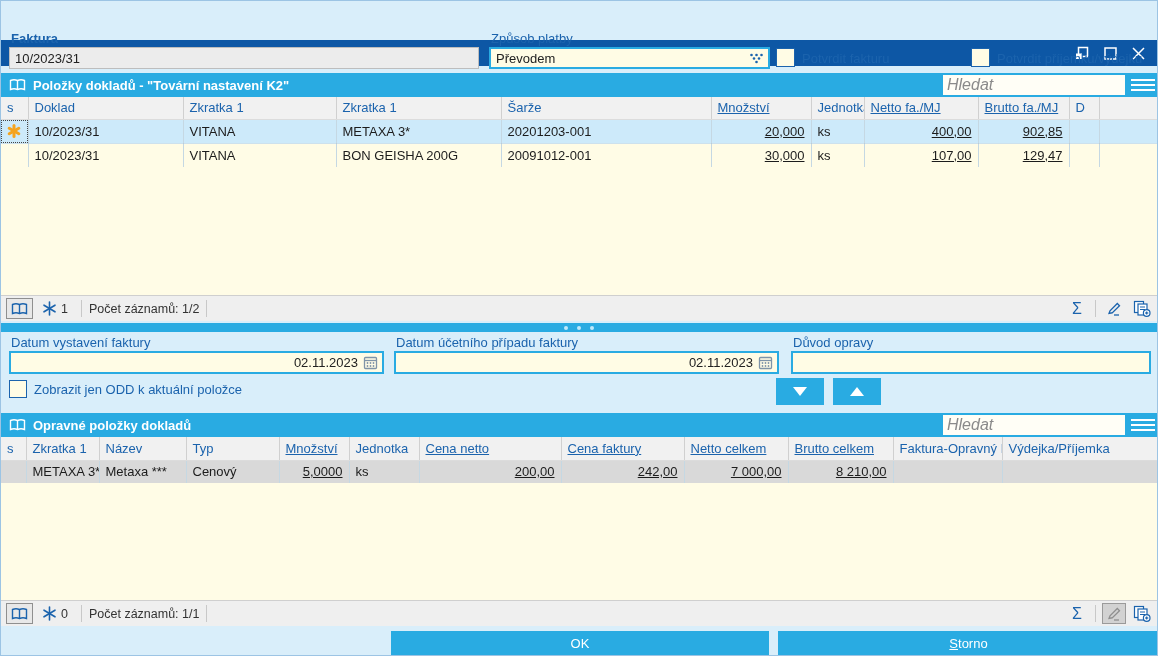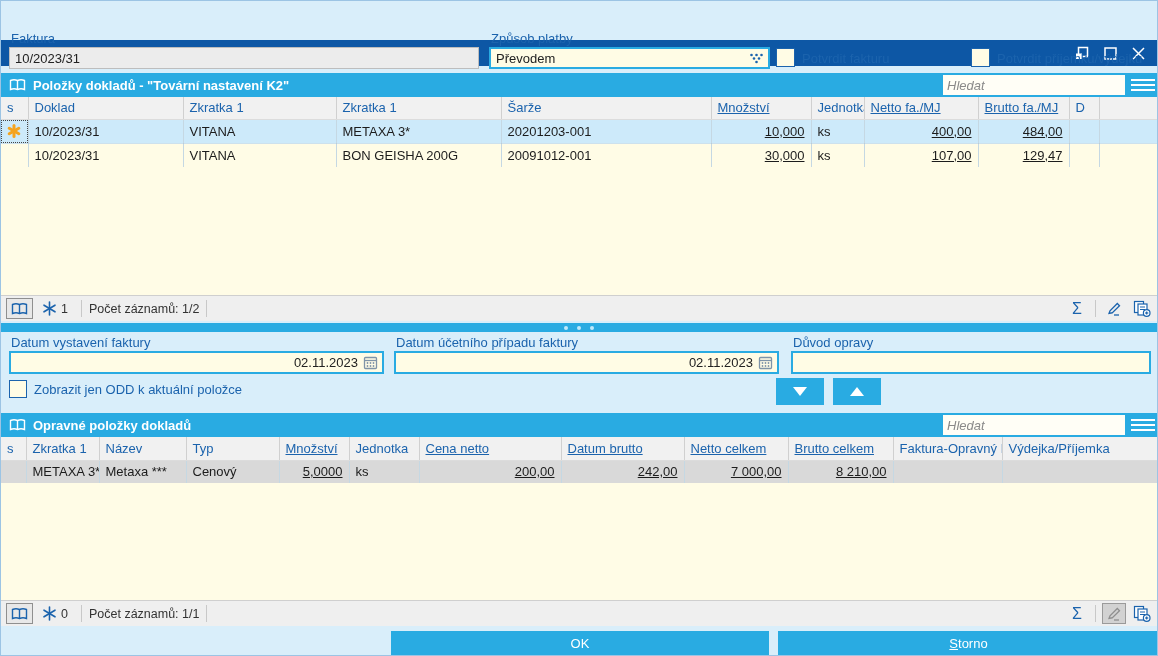--- a/index.html
+++ b/index.html
@@ -25,21 +25,21 @@
   .fld .icon-right{flex:0 0 auto;margin-right:4px;display:flex;align-items:center;}
   .fld input.ralign{text-align:right;}
   
   .cb-box{position:absolute;width:19px;height:19px;background:var(--field_yellow);border:1px solid var(--label_blue);cursor:pointer;}
   
   .panel{position:absolute;left:0;width:1158px;}
   .panel-head{position:absolute;left:0;top:0;width:100%;height:24px;background:var(--accent);display:flex;align-items:center;}
   .panel-head .book{margin:0 7px 0 8px;display:flex;}
   .panel-head .ptitle{color:#fff;font-size:13px;font-weight:bold;}
   .searchbox{position:absolute;right:34px;top:2px;width:182px;height:20px;background:#fffef6;display:flex;align-items:center;}
-  .searchbox input{flex:1;height:100%;border:none;background:transparent;outline:none;font-size:13px;font-style:italic;color:#555;padding:0 4px;}
+  .searchbox input{flex:1;height:100%;border:none;background:transparent;outline:none;font-size:16px;font-style:italic;color:#555;padding:0 4px;}
   .searchbox input::placeholder{color:#8a8a8a;font-style:italic;}
   .hamburger{position:absolute;right:4px;top:2px;width:24px;height:20px;display:flex;flex-direction:column;justify-content:center;gap:3px;cursor:pointer;}
   .hamburger div{height:2px;background:#fff;}
   table.grid{position:absolute;left:0;top:24px;width:1158px;border-collapse:collapse;table-layout:fixed;font-size:13px;}
   table.grid th{background:var(--header_bg);color:var(--label_blue);font-weight:normal;text-align:left;padding:0 6px;border-right:1px solid #d0d0d0;border-bottom:1px solid #dcdcdc;white-space:nowrap;overflow:hidden;}
   table.grid td{padding:0 6px;border-right:1px solid rgba(0,0,0,0.09);border-bottom:1px solid rgba(0,0,0,0.05);white-space:nowrap;overflow:hidden;color:#1c1c1c;}
   .g1 th{height:22px;} .g1 td{height:24px;}
   .g2 th{height:23px;} .g2 td{height:23px;}
   th.r,td.r{text-align:right;text-decoration:underline;} th.c,td.c{text-align:center;}
   tr.sel td{background:var(--row_selected);}
@@ -87,21 +87,21 @@
           </svg>
       </span>
       <span class="winbtn">
         <svg width="13" height="13" viewBox="0 0 13 13">
             <path d="M1 1 L12 12 M12 1 L1 12" stroke="#fff" stroke-width="1.5"></path>
           </svg>
       </span>
     </div>
   </div>
 
-  <span class="lbl" style="left:10px;top:30px;">Faktura</span>
+  <span class="lbl" style="left:10px;top:30px;font-weight:bold;">Faktura</span>
   <div class="fld readonly" style="left:8px;top:46px;width:470px;height:22px;">
     <input readonly="" value="10/2023/31" style="">
   </div>
 
   <span class="lbl" style="left:490px;top:30px;">Způsob platby</span>
   <div class="fld editable" style="left:488px;top:46px;width:281px;height:22px;">
     <input readonly="" value="Převodem" style="">
     <span class="icon-right">
       <svg width="15" height="11" viewBox="0 0 15 11" fill="#1b63ad">
           <circle cx="2.5" cy="2" r="1.3"></circle>
@@ -181,24 +181,24 @@
                     <line x1="2.2" y1="4.2" x2="11.8" y2="9.8"></line>
                     <line x1="2.2" y1="9.8" x2="11.8" y2="4.2"></line>
                   </g>
                 </svg>
           </span>
             </td>
           <td>10/2023/31</td>
           <td>VITANA</td>
           <td>METAXA 3*</td>
           <td>20201203-001</td>
-          <td class="r">10,000</td>
+          <td class="r">20,000</td>
           <td>ks</td>
           <td class="r">400,00</td>
-          <td class="r">484,00</td>
+          <td class="r">902,85</td>
           <td></td>
           <td></td>
         </tr>
         <tr class="yel">
           <td></td>
           <td>10/2023/31</td>
           <td>VITANA</td>
           <td>BON GEISHA 200G</td>
           <td>20091012-001</td>
           <td class="r">30,000</td>
@@ -358,21 +358,21 @@
       </colgroup>
       <thead>
         <tr>
           <th class="c">s</th>
           <th>Zkratka 1</th>
           <th>Název</th>
           <th>Typ</th>
           <th class="r">Množství</th>
           <th>Jednotka</th>
           <th class="r">Cena netto</th>
-          <th class="r">Datum brutto</th>
+          <th class="r">Cena faktury</th>
           <th class="r">Netto celkem</th>
           <th class="r">Brutto celkem</th>
           <th>Faktura-Opravný DD</th>
           <th>Výdejka/Příjemka</th>
         </tr>
       </thead>
       <tbody>
         <tr class="gry">
           <td></td>
           <td>METAXA 3*</td>

